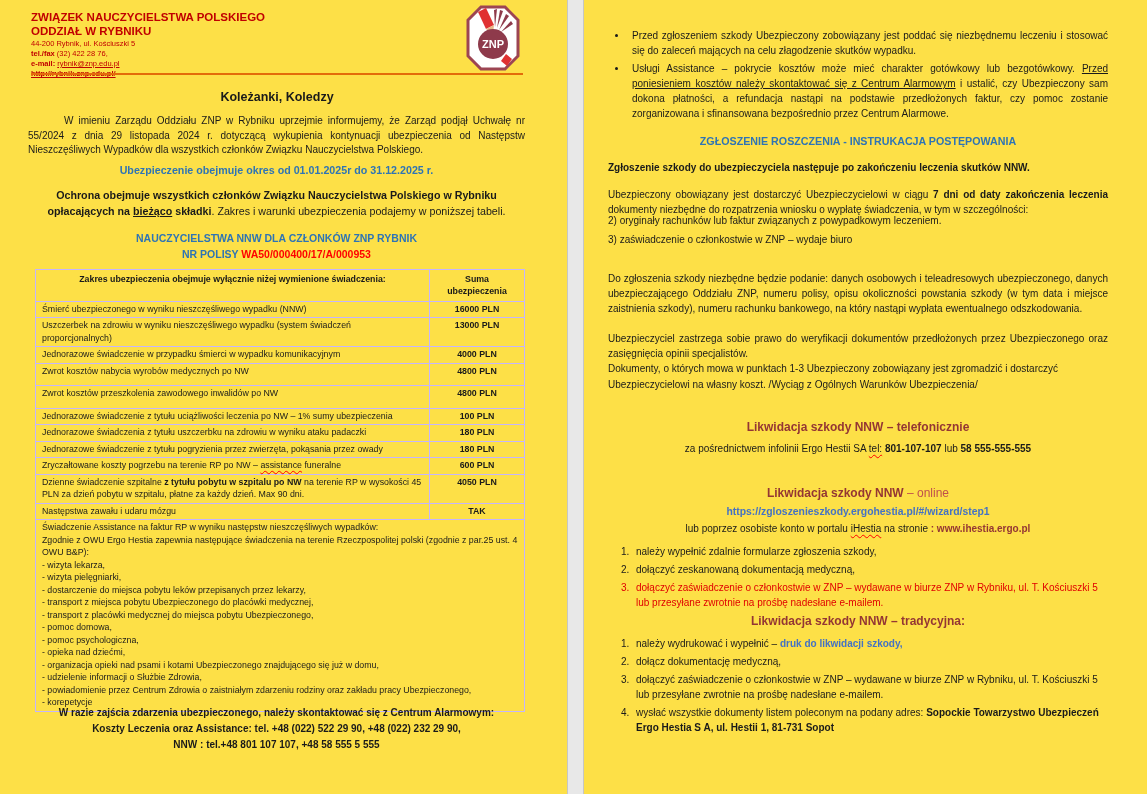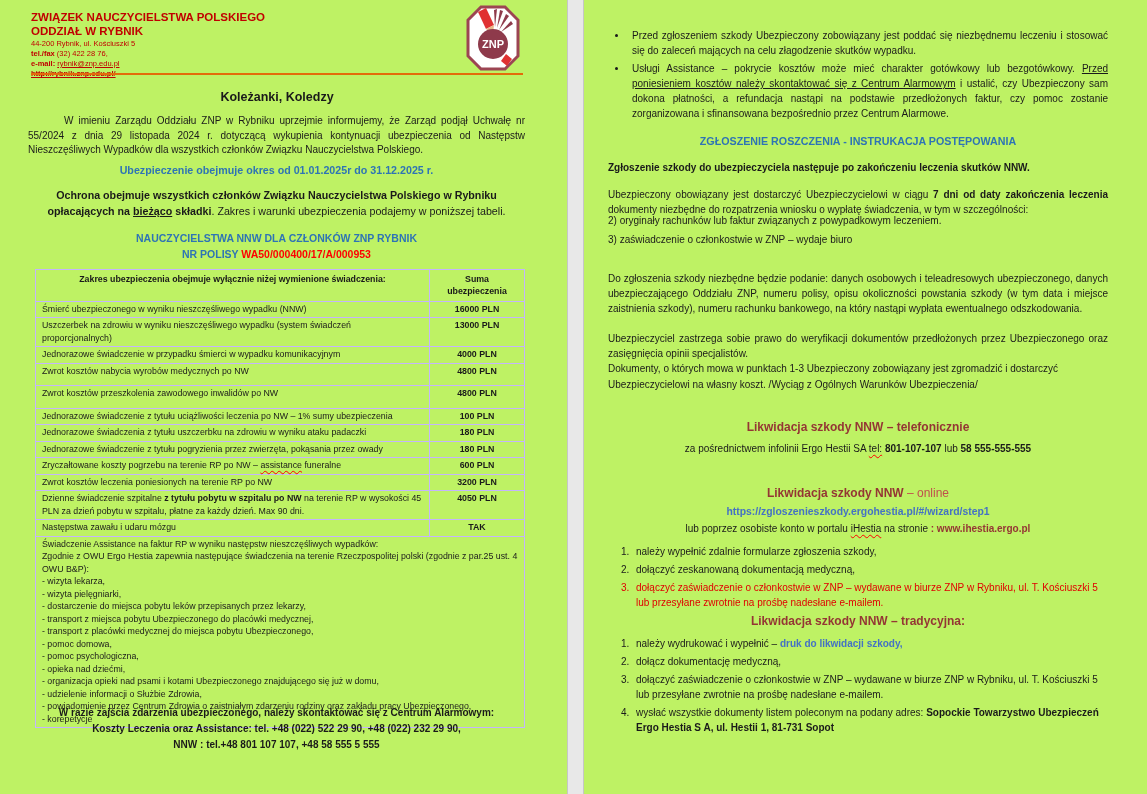--- a/index.html
+++ b/index.html
@@ -1,21 +1,21 @@
 <!DOCTYPE html>
 <html><head>
 <meta charset="utf-8">
 <style>
   html,body{margin:0;padding:0;}
   body{
     width:1147px;height:794px;background:#ffffff;position:relative;overflow:hidden;
     font-family:"Liberation Sans", sans-serif;color:#1a1a1a;
     -webkit-font-smoothing:antialiased;
   }
-  .page{position:absolute;top:0;height:794px;background:#bef264;}
+  .page{position:absolute;top:0;height:794px;background:#fde047;}
   .page-left{left:0;width:567px;}
   .gutter{position:absolute;left:567px;top:0;width:17px;height:794px;background:#e8e8e8;
     border-left:1px solid #c6c6c6;border-right:1px solid #c6c6c6;box-sizing:border-box;}
   .page-right{left:584px;width:563px;}
 
   
   .lp-header{position:absolute;top:10px;left:31px;color:#C00000;line-height:1.25;}
   .org1,.org2{font-size:11.5px;font-weight:bold;}
   .hdr-small{font-size:7.5px;line-height:1.35;}
   .hdr-small b{font-weight:bold;}
@@ -82,21 +82,21 @@
   .link-blue{color:#4472C4;font-weight:bold;cursor:pointer;}
   .rp-trad-head{top:612px;color:#943634;font-weight:bold;font-size:12px;}
 </style>
 </head>
 <body>
 
 <div class="page page-left">
 
   <div class="lp-header">
     <div class="org1">ZWIĄZEK NAUCZYCIELSTWA POLSKIEGO</div>
-    <div class="org2">ODDZIAŁ W RYBNIK</div>
+    <div class="org2">ODDZIAŁ W RYBNIKU</div>
     <div class="hdr-small">44-200 Rybnik, ul. Kościuszki 5</div>
     <div class="hdr-small"><b>tel./fax</b><span> (32) 422 28 76,</span></div>
     <div class="hdr-small"><b>e-mail: </b><span class="hdr-link">rybnik@znp.edu.pl</span></div>
     <div class="hdr-small"><b class="hdr-link">http://rybnik.znp.edu.pl/</b></div>
   </div>
 
   <div class="lp-logo">
     <svg width="54" height="66" viewBox="0 0 54 66">
       <polygon points="15,2 39,2 52,15 52,51 39,64 15,64 2,51 2,15" fill="#ffffff" stroke="#9C4553" stroke-width="3"></polygon>
       <g fill="#8E3A4B">
@@ -162,24 +162,20 @@
         <td>Jednorazowe świadczenia z tytułu uszczerbku na zdrowiu w wyniku ataku padaczki</td>
         <td class="val">180 PLN</td>
       </tr>
       <tr>
         <td>Jednorazowe świadczenie z tytułu pogryzienia przez zwierzęta, pokąsania przez owady</td>
         <td class="val">180 PLN</td>
       </tr>
       <tr>
         <td><span>Zryczałtowane koszty pogrzebu na terenie RP po NW – </span><span class="sp">assistance</span><span> funeralne</span></td>
         <td class="val">600 PLN</td>
-      </tr>
-      <tr>
-        <td>Zwrot kosztów leczenia poniesionych na terenie RP po NW</td>
-        <td class="val">3200 PLN</td>
       </tr>
       <tr>
         <td><span>Dzienne świadczenie szpitalne </span><b>z tytułu pobytu w szpitalu po NW</b><span> na terenie RP w wysokości 45 PLN za dzień pobytu w szpitalu, płatne za każdy dzień. Max 90 dni.</span></td>
         <td class="val">4050 PLN</td>
       </tr>
       <tr>
         <td>Następstwa zawału i udaru mózgu</td>
         <td class="val">TAK</td>
       </tr>
       <tr>

